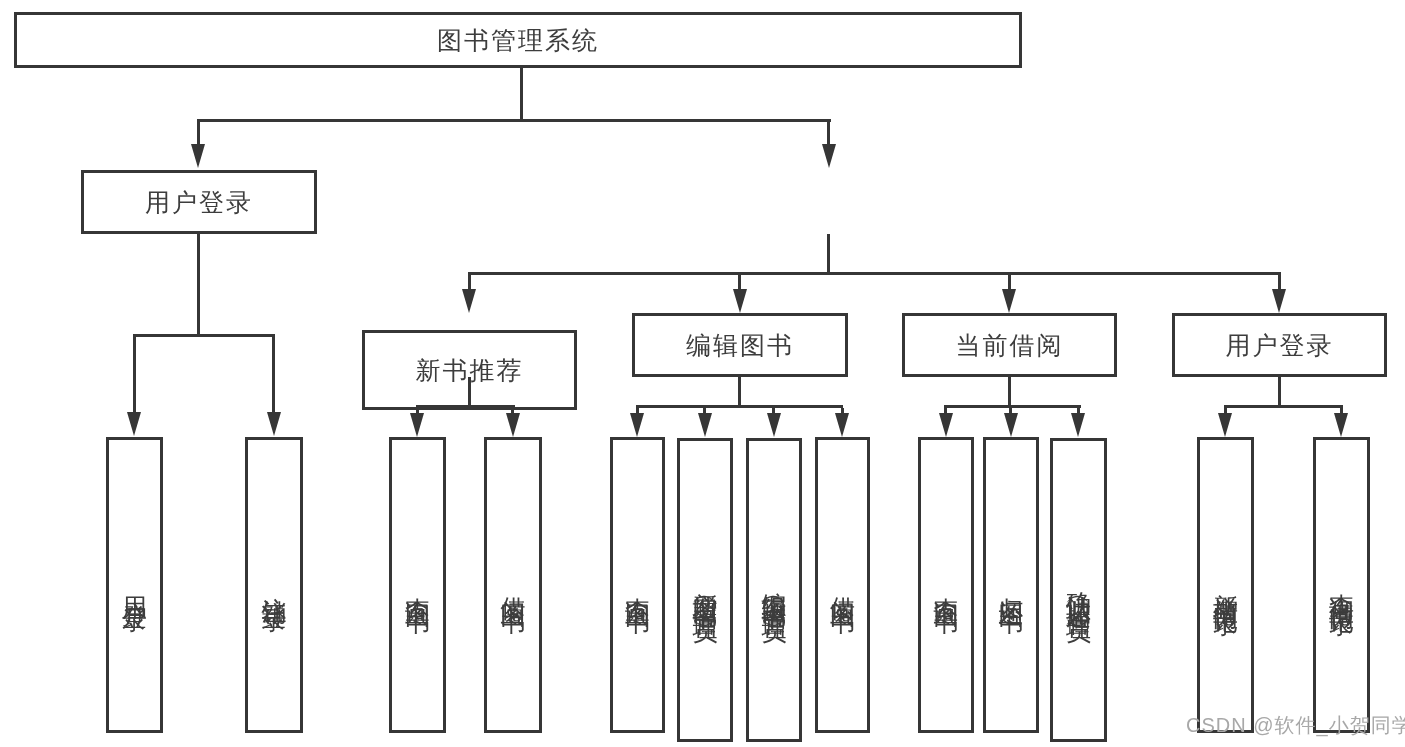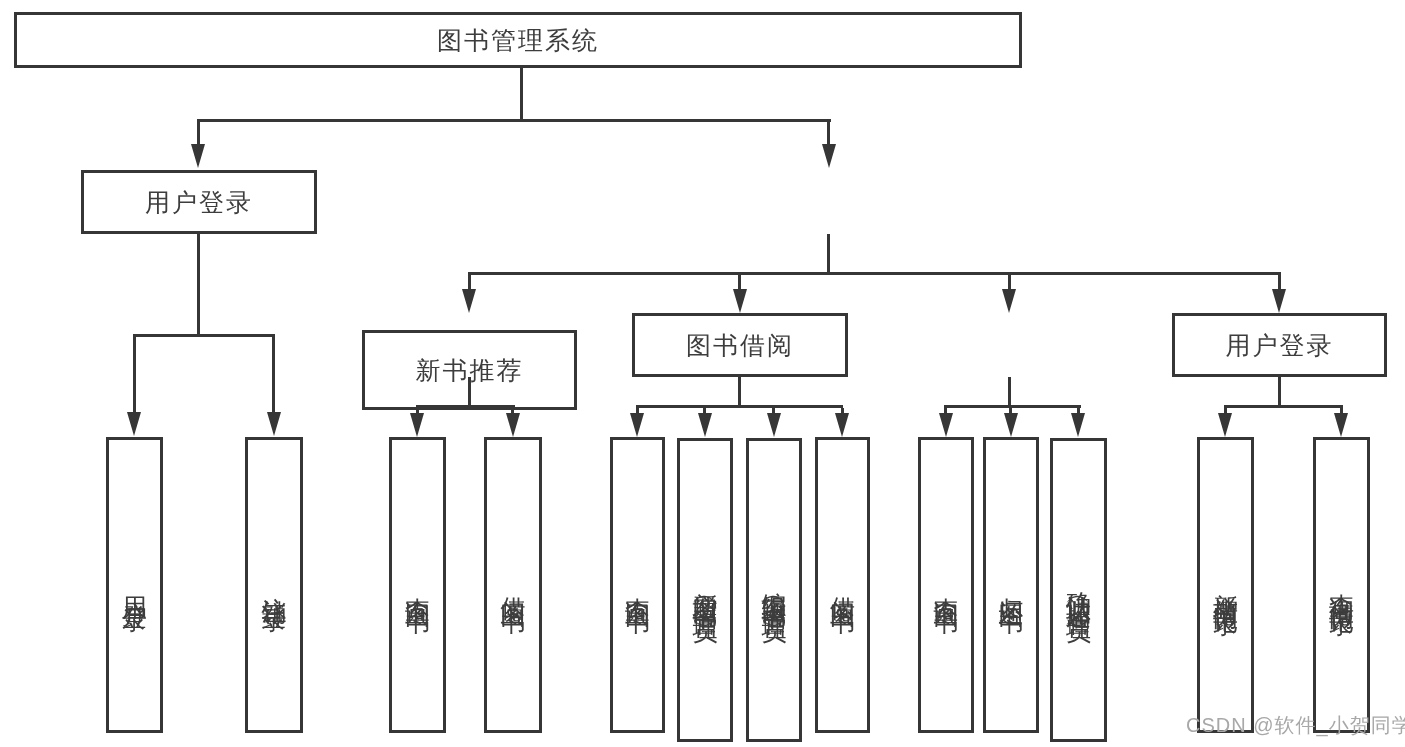--- a/index.html
+++ b/index.html
@@ -70,21 +70,22 @@
   <div class="vline" style="left:468px;top:275px;height:14px;"></div>
   <div class="arr" style="left:462px;top:289px;"></div>
   <div class="vline" style="left:738px;top:275px;height:14px;"></div>
   <div class="arr" style="left:733px;top:289px;"></div>
   <div class="vline" style="left:1008px;top:275px;height:14px;"></div>
   <div class="arr" style="left:1002px;top:289px;"></div>
   <div class="vline" style="left:1278px;top:275px;height:14px;"></div>
   <div class="arr" style="left:1272px;top:289px;"></div>
 
   <div class="box" style="left:362px;top:330px;width:215px;height:80px;">新书推荐</div>
-  <div class="box" style="left:632px;top:313px;width:216px;height:64px;">图书借阅</div>
+  <div class="box" style="left:632px;top:313px;width:216px;height:64px;">编辑图书</div>
+  <div class="box" style="left:902px;top:313px;width:215px;height:64px;">当前借阅</div>
   <div class="box" style="left:1172px;top:313px;width:215px;height:64px;">用户登录</div>
 
   <div class="vline" style="left:468px;top:377px;height:28px;"></div>
   <div class="hline" style="left:416px;top:405px;width:99px;"></div>
   <div class="vline" style="left:416px;top:408px;height:6px;"></div>
   <div class="arr" style="left:410px;top:413px;"></div>
   <div class="vline" style="left:511px;top:408px;height:6px;"></div>
   <div class="arr" style="left:506px;top:413px;"></div>
 
   <div class="vline" style="left:738px;top:377px;height:28px;"></div>

